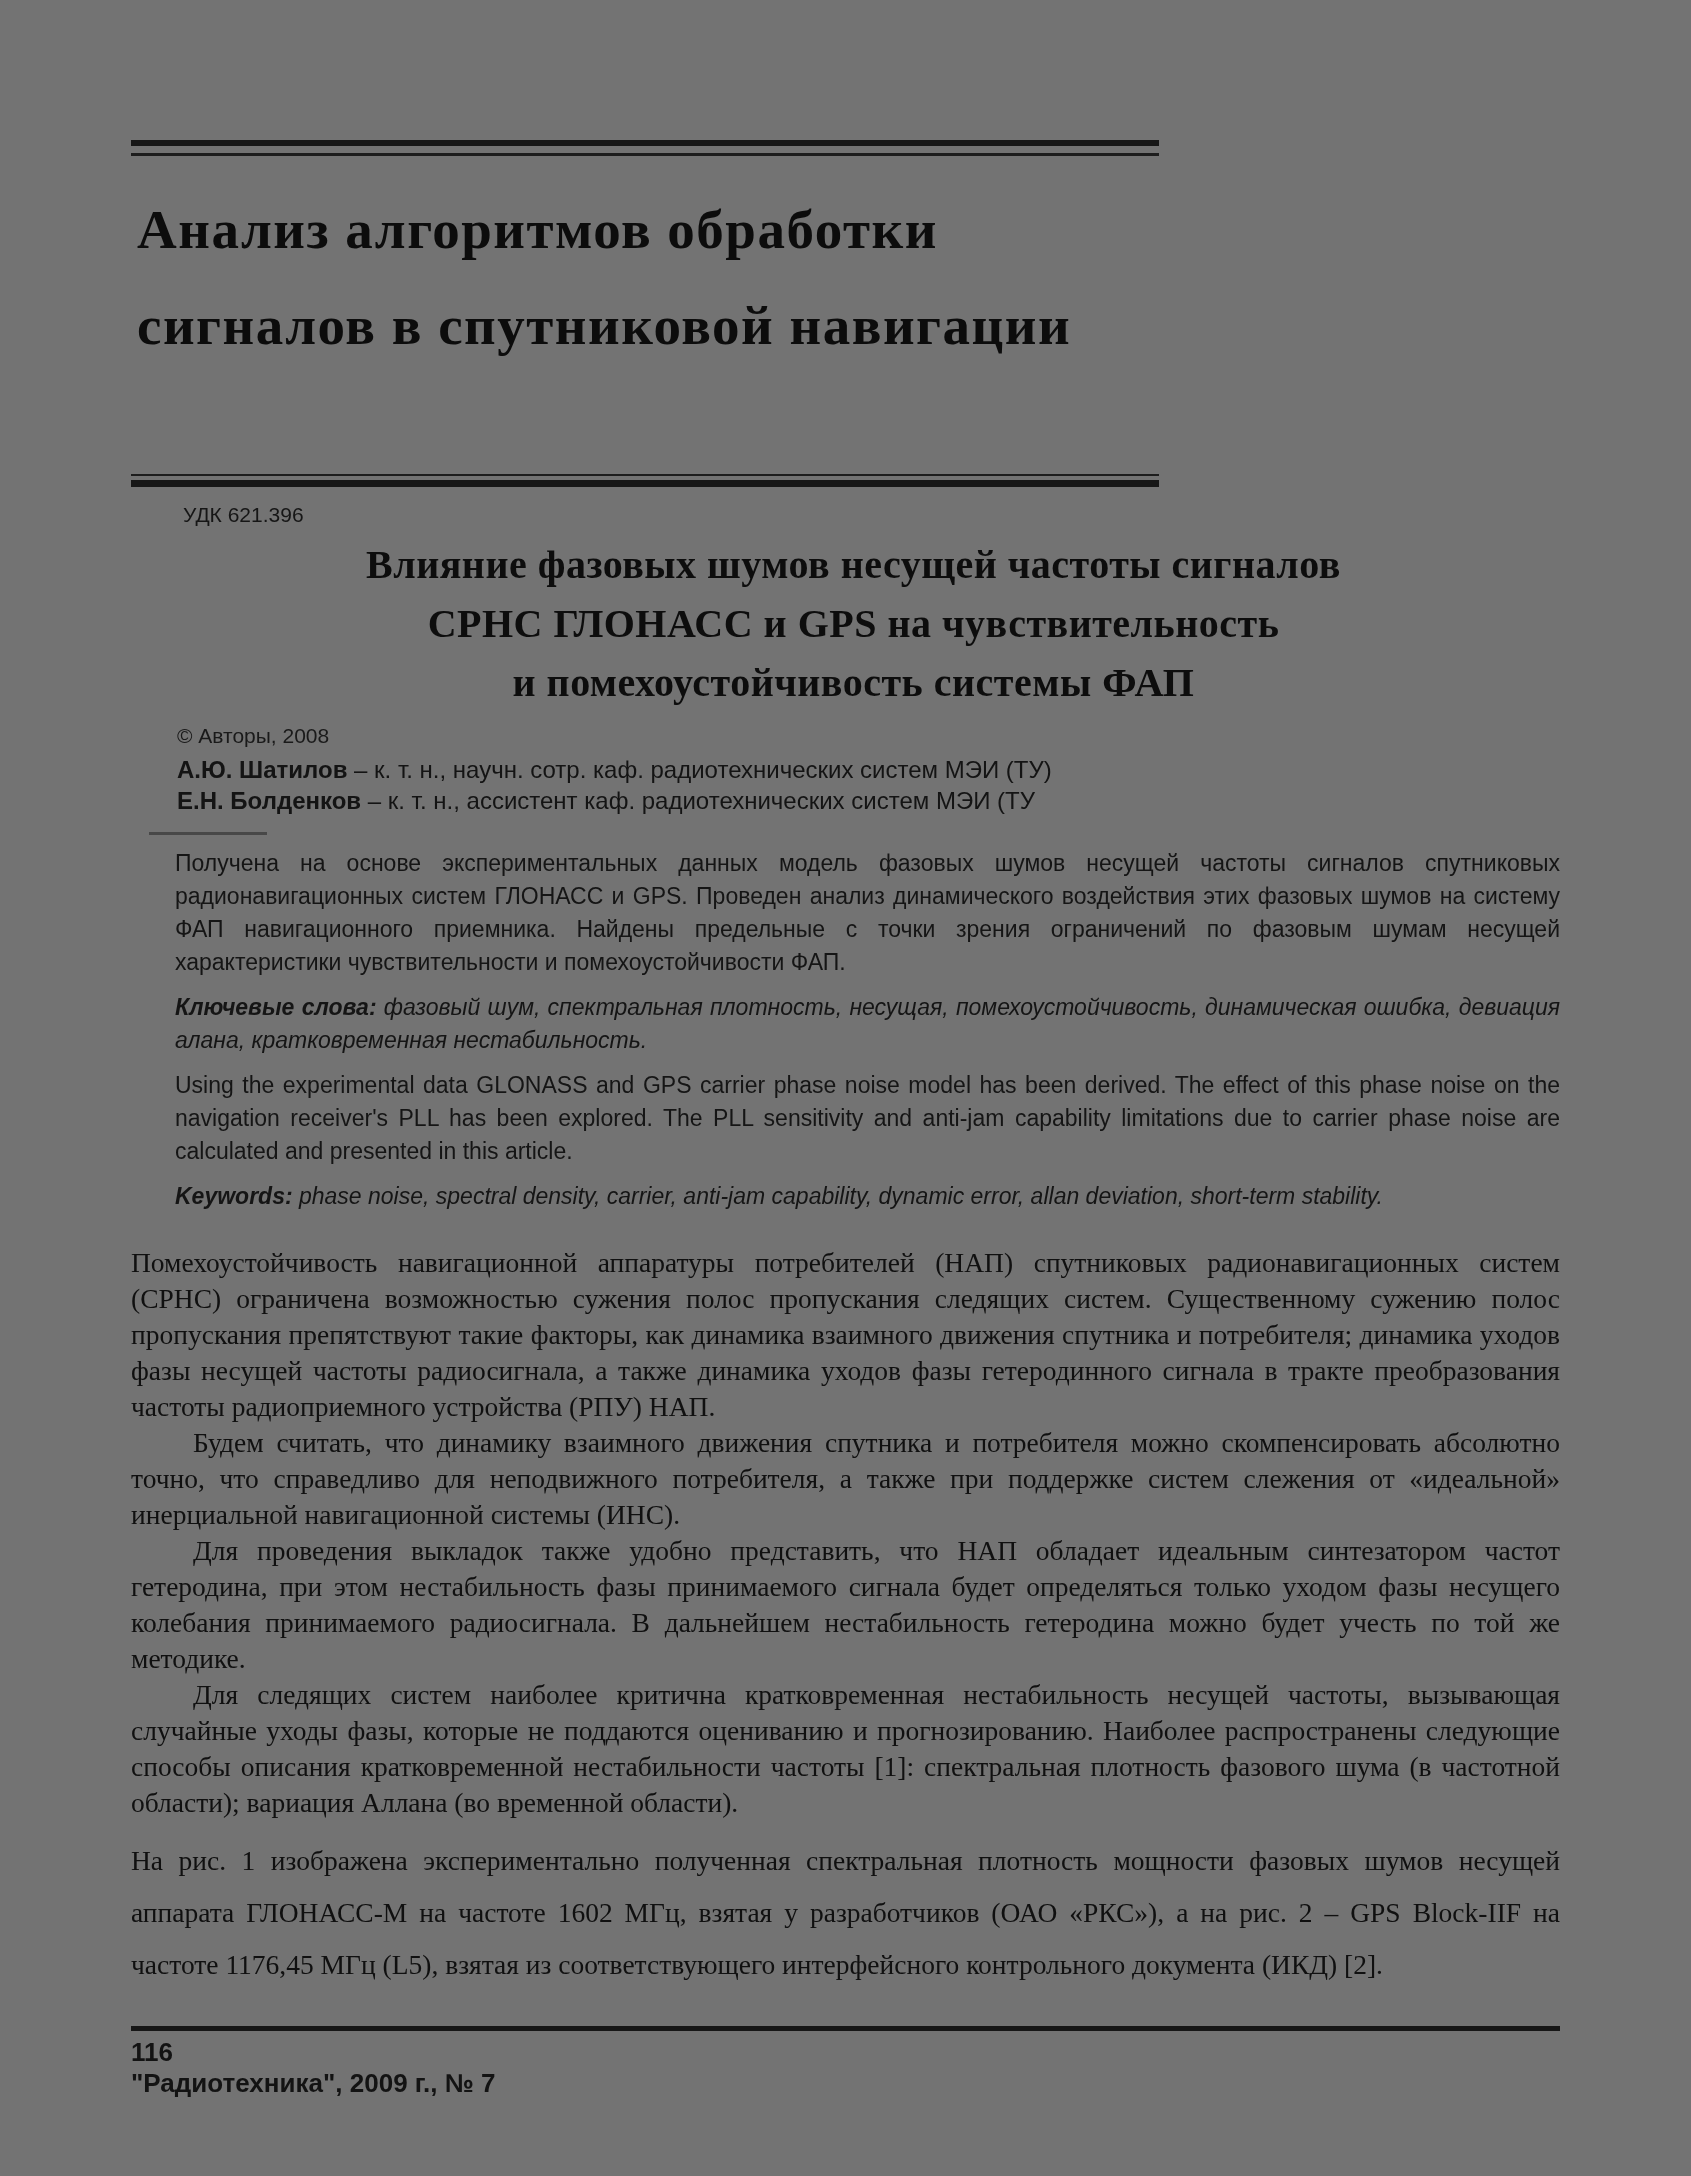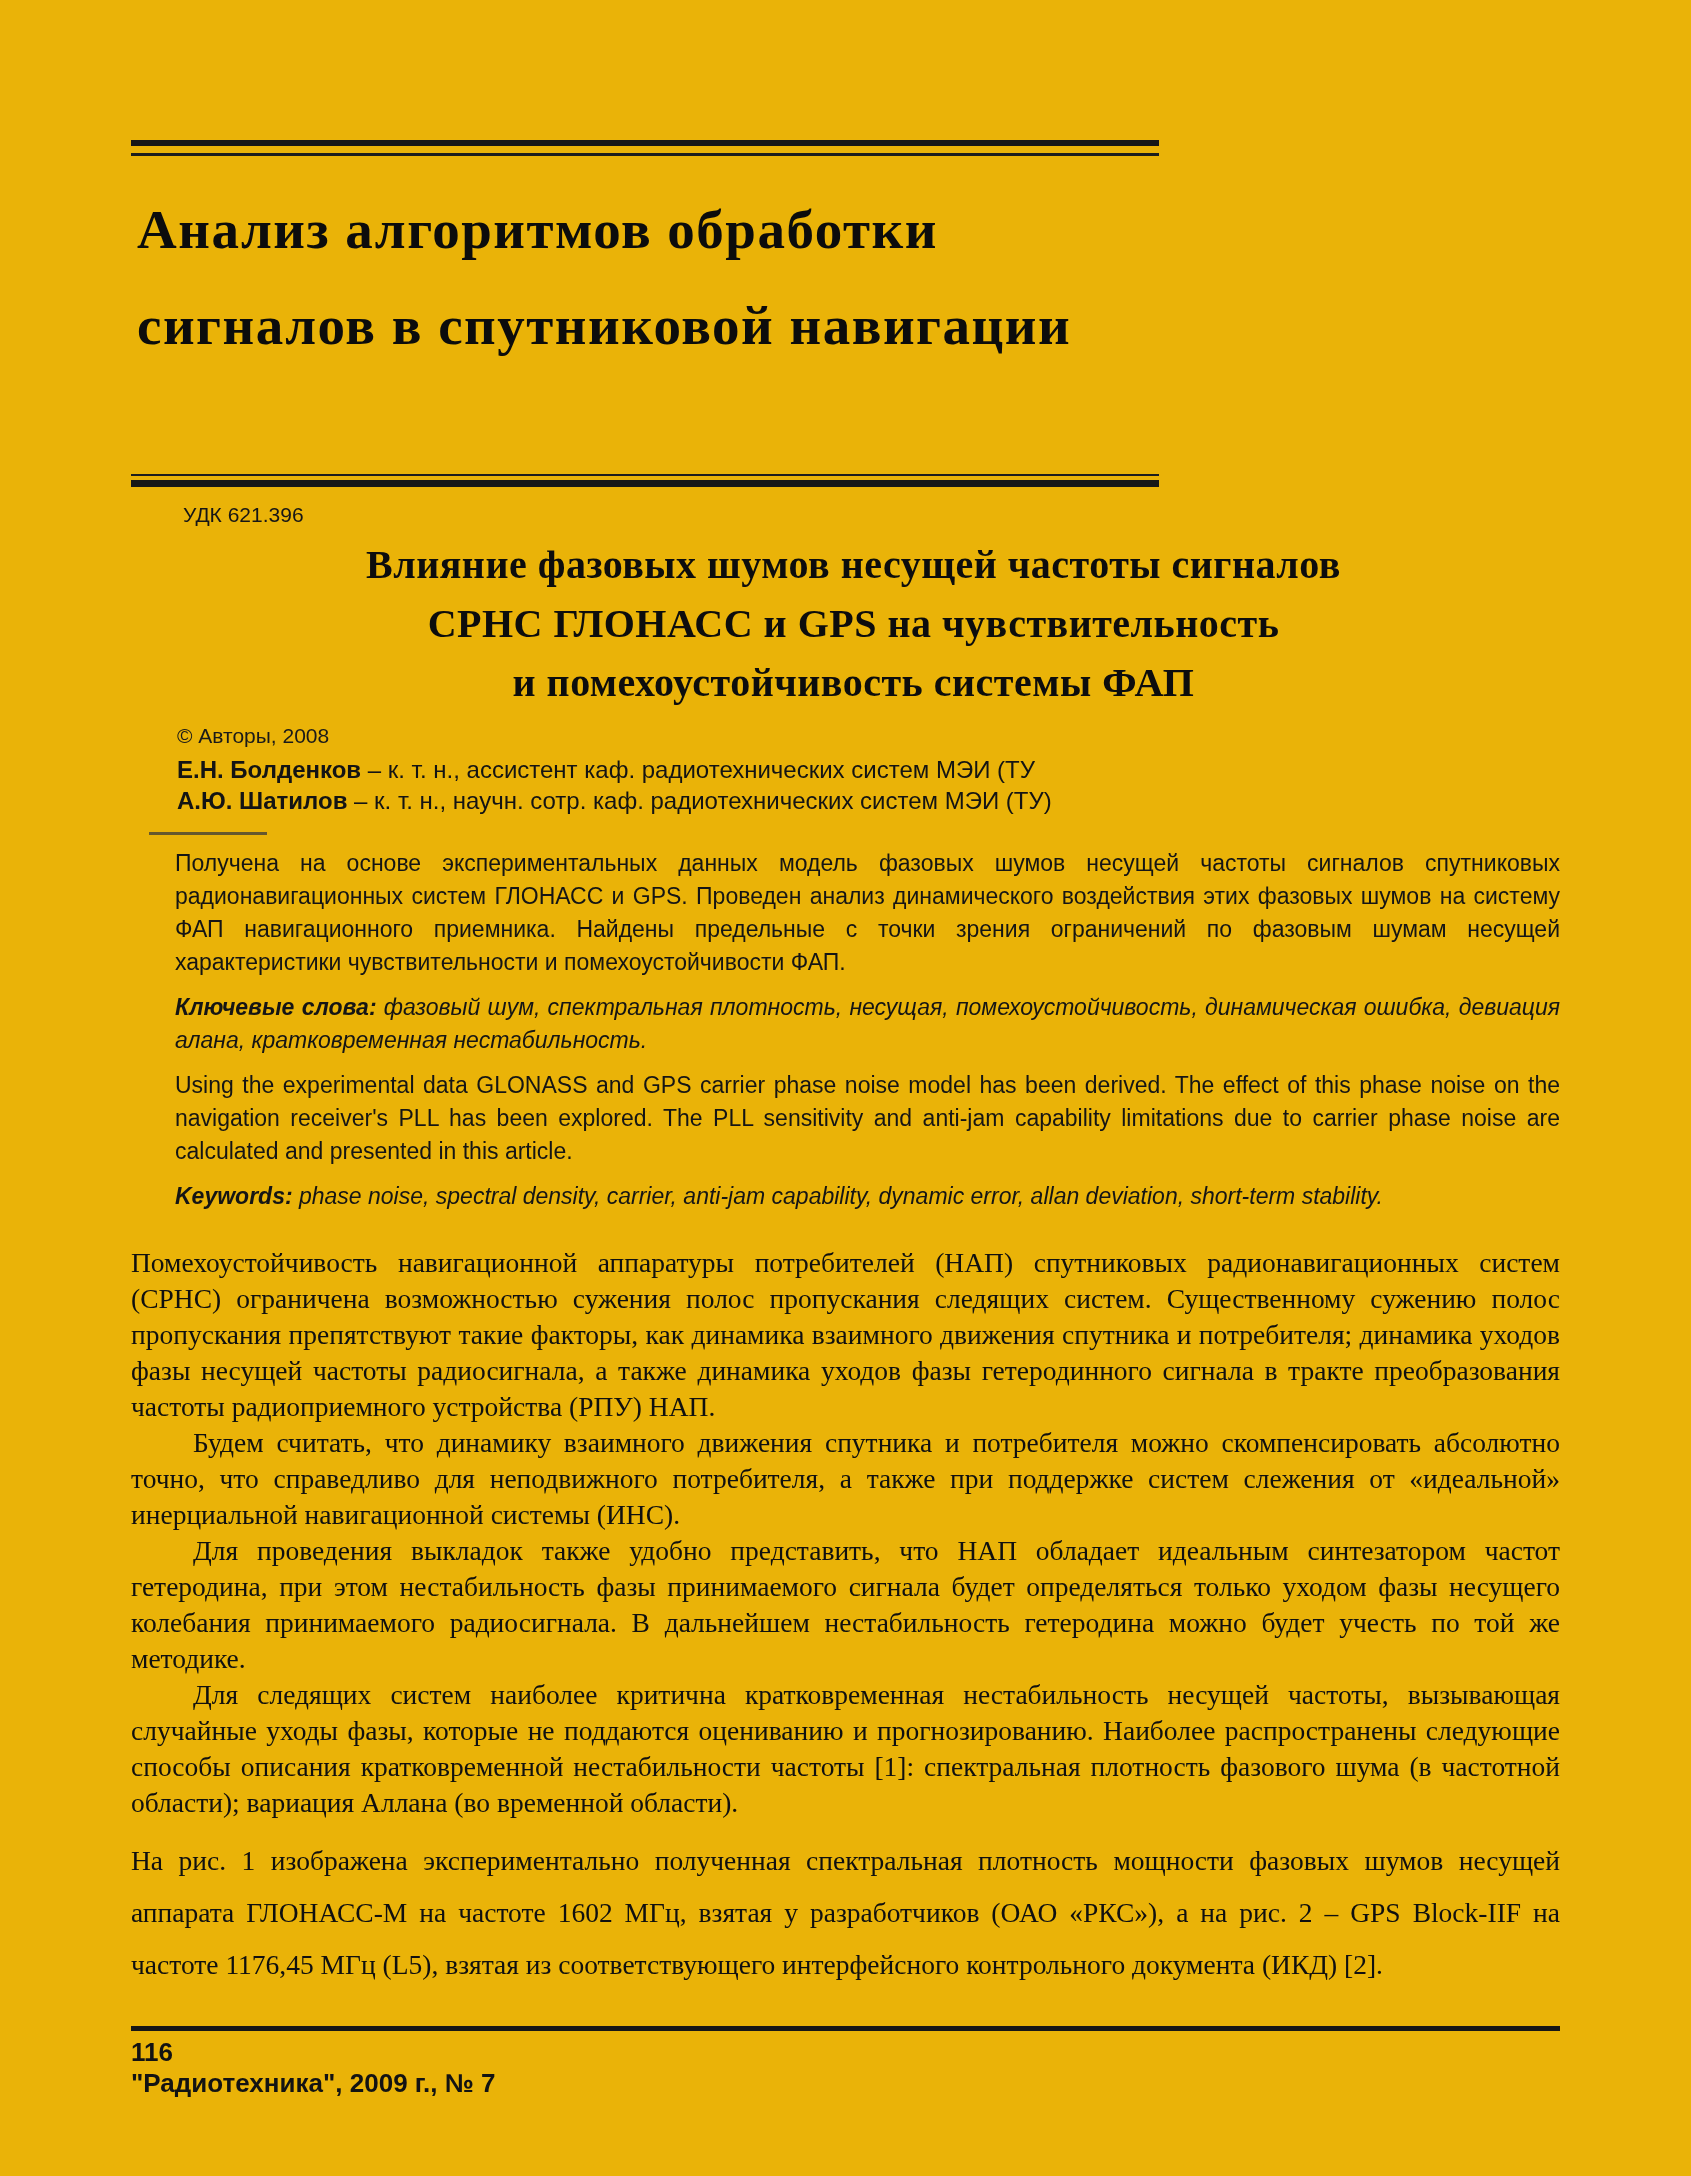--- a/index.html
+++ b/index.html
@@ -1,21 +1,21 @@
 <!DOCTYPE html>
 <html lang="ru"><head>
 <meta charset="utf-8">
 <style>
   html, body { margin: 0; padding: 0; background: #e8e8e6; }
   .page {
     position: relative;
     width: 1691px;
     height: 2176px;
     margin: 0 auto;
-    background: #eab308;
+    background: #737373;
     box-sizing: border-box;
     padding: 140px 119px 0 131px;
     color: #111;
     overflow: hidden;
   }
   
   .rule-pair { width: 1028px; }
   .rule-pair .thick { height: 6px; background: #171717; }
   .rule-pair .thin  { height: 3px; background: #1d1d1d; }
   .rule-pair .gap6  { height: 7px; }
@@ -168,22 +168,22 @@
 
   <div class="article-title">
     <div>Влияние фазовых шумов несущей частоты сигналов</div>
     <div>СРНС ГЛОНАСС и GPS на чувствительность</div>
     <div>и помехоустойчивость системы ФАП</div>
   </div>
 
   <div class="copyright">© Авторы, 2008</div>
 
   <div class="authors">
+    <div class="author-line"><b>А.Ю. Шатилов</b><span> – к. т. н., научн. сотр. каф. радиотехнических систем МЭИ (ТУ)</span></div>
     <div class="author-line"><b>Е.Н. Болденков</b><span> – к. т. н., ассистент каф. радиотехнических систем МЭИ (ТУ</span></div>
-    <div class="author-line"><b>А.Ю. Шатилов</b><span> – к. т. н., научн. сотр. каф. радиотехнических систем МЭИ (ТУ)</span></div>
   </div>
 
   <div class="sep-fragment"></div>
 
   <div class="annotation">
     <p>Получена на основе экспериментальных данных модель фазовых шумов несущей частоты сигналов спутниковых радионавигационных систем ГЛОНАСС и GPS. Проведен анализ динамического воздействия этих фазовых шумов на систему ФАП навигационного приемника. Найдены предельные с точки зрения ограничений по фазовым шумам несущей характеристики чувствительности и помехоустойчивости ФАП.</p>
     <p class="kw"><span class="kw-label">Ключевые слова:</span><span> фазовый шум, спектральная плотность, несущая, помехоустойчивость, динамическая ошибка, девиация алана, кратковременная нестабильность.</span></p>
     <p>Using the experimental data GLONASS and GPS carrier phase noise model has been derived. The effect of this phase noise on the navigation receiver's PLL has been explored. The PLL sensitivity and anti-jam capability limitations due to carrier phase noise are calculated and presented in this article.</p>
     <p class="kw"><span class="kw-label">Keywords:</span><span> phase noise, spectral density, carrier, anti-jam capability, dynamic error, allan deviation, short-term stability.</span></p>
   </div>

